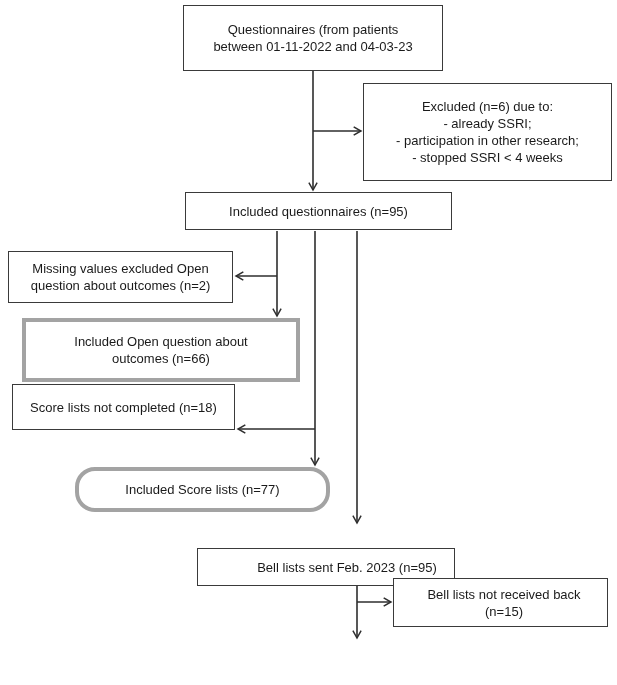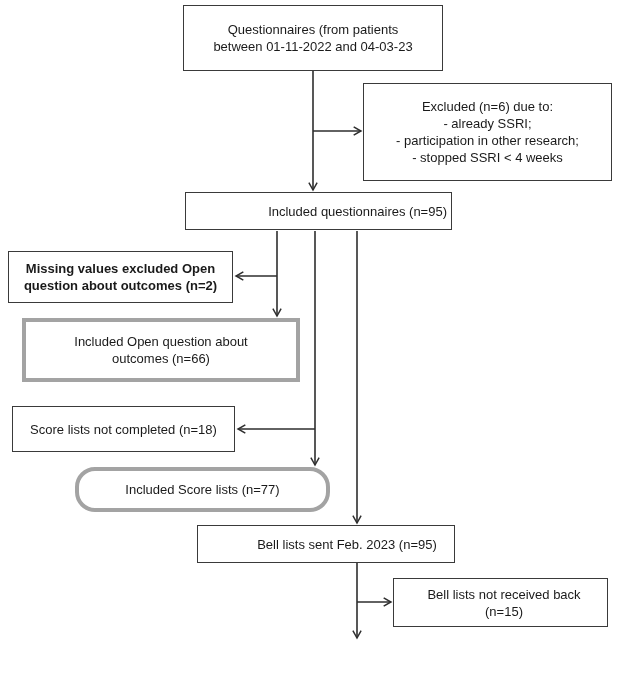--- a/index.html
+++ b/index.html
@@ -27,26 +27,26 @@
     justify-content: center;
     text-align: center;
   }
   .box.thin { border: 1.5px solid #3a3a3a; }
   .box.bold { border: 4px solid #a3a3a3; }
   .txt { width: 100%; padding: 0 4px; }
 
   
   #b-received   { left:183px; top:5px;   width:260px; height:66px; }
   #b-excluded   { left:363px; top:83px;  width:249px; height:98px; }
-  #b-incl-quest { left:185px; top:192px; width:267px; height:38px;text-align:right; }
-  #b-missing    { left:8px;   top:251px; width:225px; height:52px;font-weight:bold; }
+  #b-incl-quest { left:185px; top:192px; width:267px; height:38px; }
+  #b-missing    { left:8px;   top:251px; width:225px; height:52px; }
   #b-incl-open  { left:22px;  top:318px; width:278px; height:64px; }
-  #b-score-nc   { left:12px;  top:406px; width:223px; height:46px; }
+  #b-score-nc   { left:12px;  top:384px; width:223px; height:46px; }
   #b-incl-score { left:75px;  top:467px; width:255px; height:45px;border-radius:20px; }
-  #b-bell-sent  { left:197px; top:525px; width:258px; height:38px;padding-left:42px; }
+  #b-bell-sent  { left:197px; top:548px; width:258px; height:38px;padding-left:42px; }
   #b-bell-nr    { left:393px; top:578px; width:215px; height:49px;padding-left:7px; }
   #b-incl-bell  { left:200px; top:640px; width:267px; height:40px; }
 </style>
 </head>
 <body>
 
 <div class="figure">
 
   <svg class="connectors" viewBox="0 0 617 685" xmlns="http://www.w3.org/2000/svg">
     <defs>

